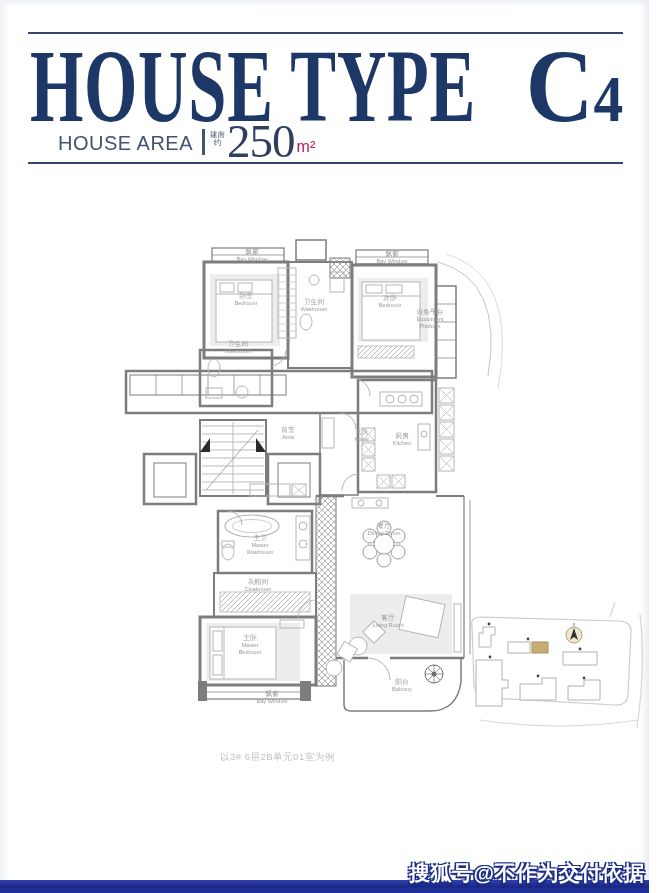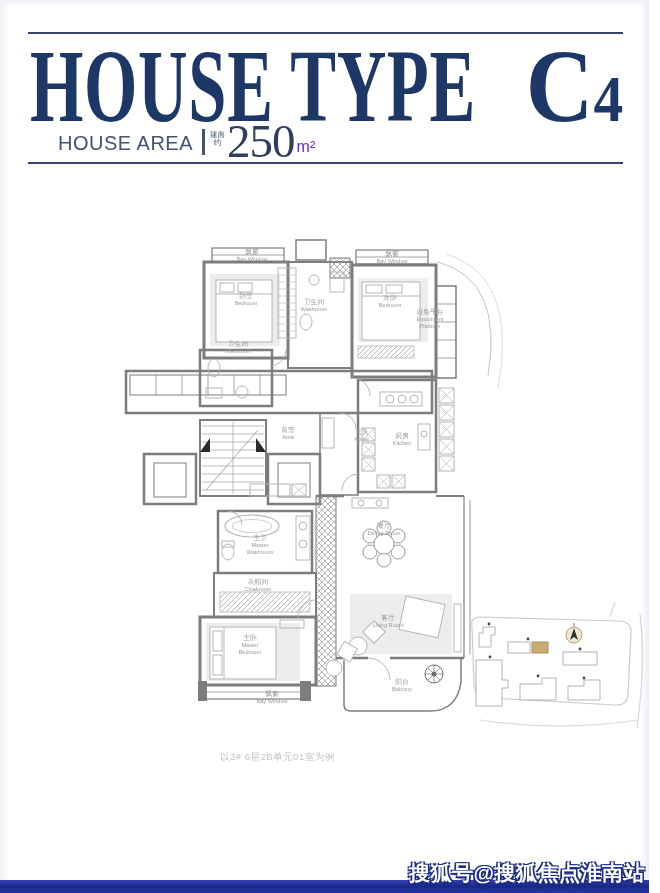--- a/index.html
+++ b/index.html
@@ -26,21 +26,21 @@
   .t-sub{font-size:66px;}
 
   .subrow{position:absolute;left:58px;right:26px;top:116px;height:44px;
           display:flex;justify-content:space-between;align-items:flex-end;color:#3f4e68;}
   .subgrp{display:flex;align-items:flex-end;}
   .sublabel{font-size:20px;letter-spacing:.5px;margin-bottom:5px;color:#44536f;margin-top:48px;}
   .vdiv1{width:3px;height:26px;background:#44536f;margin:0 5px 5px 9px;}
   .stack{display:flex;flex-direction:column;font-size:7.5px;line-height:8px;
          color:#44536f;margin:0 2px 13px 0;text-align:center;}
   .bignum{font-size:47px;line-height:.78;color:#30405c;font-weight:400;letter-spacing:-1px;font-family:Liberation Serif, serif;}
-  .unit-sq{font-size:16px;margin:0 0 4px 2px;color:#6d28d9;}
+  .unit-sq{font-size:16px;margin:0 0 4px 2px;color:#be185d;}
   .vdiv2{width:1.5px;height:34px;background:#97a3b6;margin:0 12px 2px 12px;}
   .spc-n{font-size:40px;line-height:.8;color:#2d3c5e;font-weight:500;}
   .spc-u{font-size:21px;margin:0 1px 2px 1px;color:#2d3c5e;font-weight:500;}
 
   .plan{position:absolute;left:100px;top:228px;}
   .room-label{fill:#9b9b9b;text-anchor:middle;font-family:"Liberation Sans",sans-serif;}
   .room-label .cn{font-size:6.8px;}
   .room-label .en{font-size:5.6px;}
 
   .disclaimer{position:absolute;left:200px;top:748px;font-size:9.5px;line-height:17px;
@@ -329,15 +329,15 @@
         <polygon points="474,400 478,412 474,409 470,412" fill="#333333"></polygon>
         <line x1="474" y1="395" x2="474" y2="398" stroke="#777777" stroke-width="1"></line>
       </g>
     </g>
   </svg>
 
   <div class="disclaimer">
     <div>以3# 6层2B单元01室为例</div>
   </div>
 
-  <div class="watermark">搜狐号@搜狐焦点淮南站</div>
+  <div class="watermark">搜狐号@不作为交付依据</div>
   <div class="bottom-bar"></div>
 </div>
 
 </body></html>

